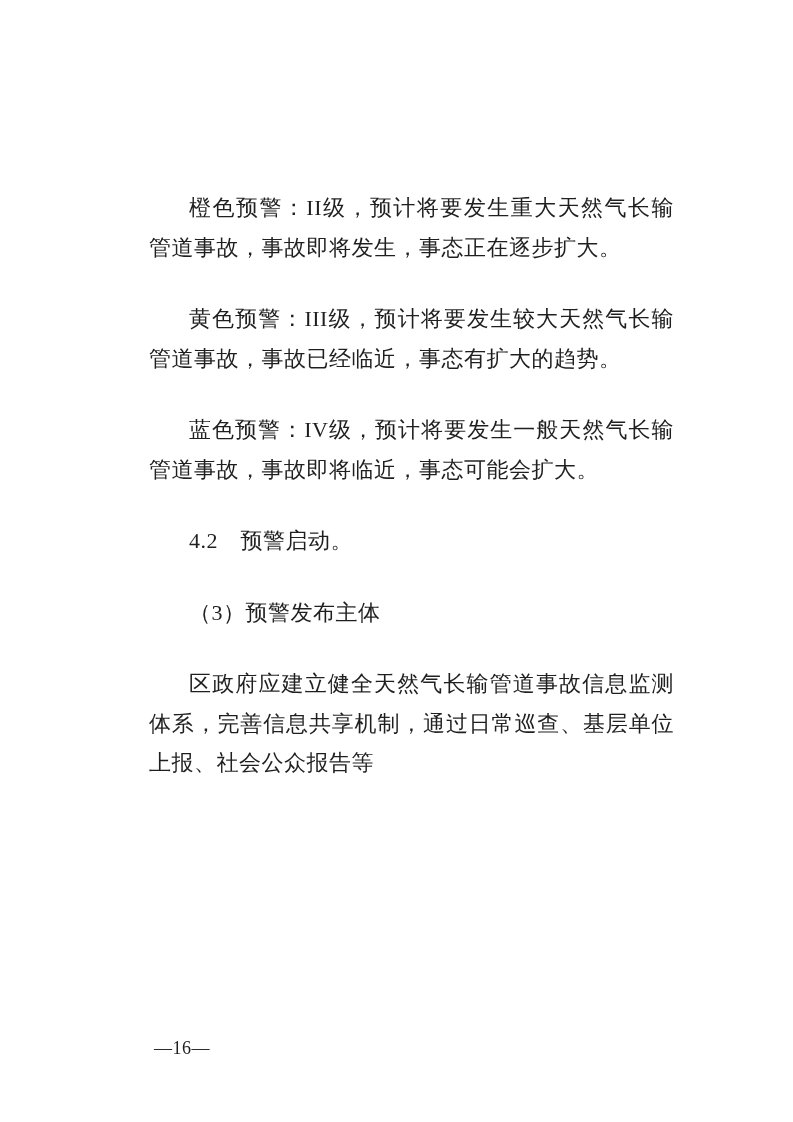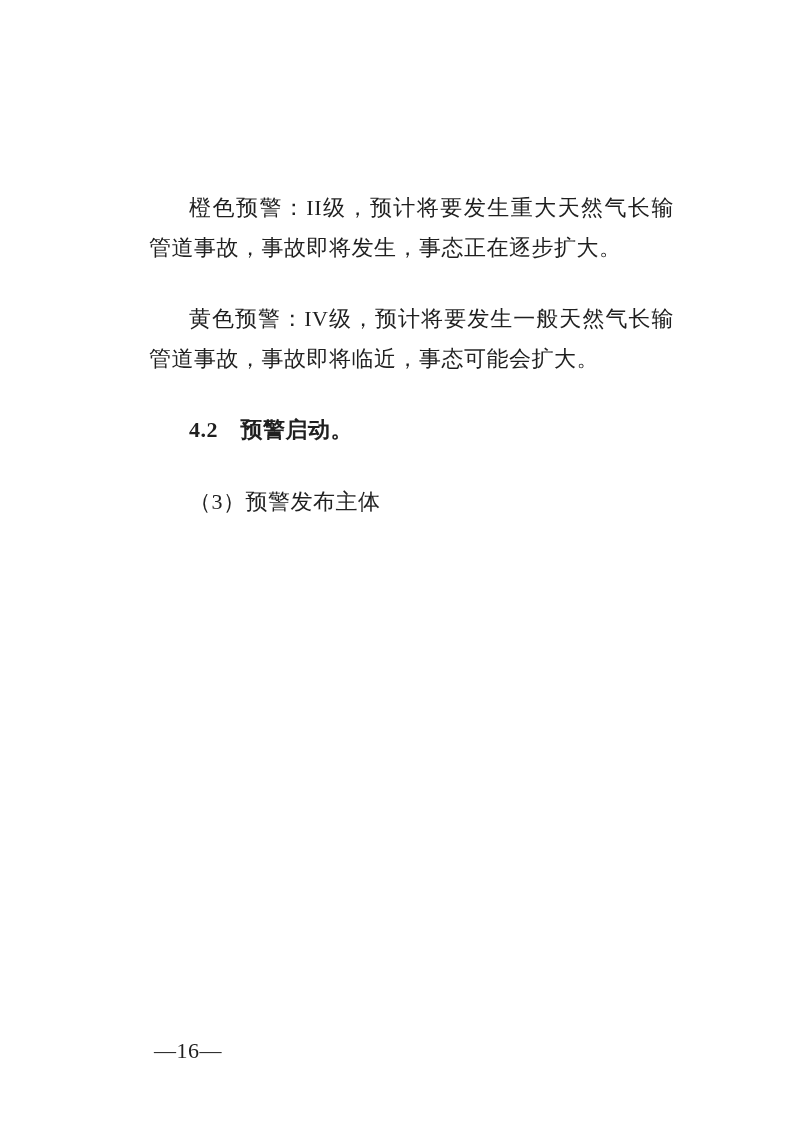--- a/index.html
+++ b/index.html
@@ -32,35 +32,37 @@
     line-height: 39.5px;
     text-indent: 40px;
     text-align: justify;
     text-justify: inter-character;
     text-align-last: left;
     letter-spacing: 0.5px;
     color: #1f1f1f;
     word-break: break-all;
   }
   .para.heading {
-    font-weight: 700;
+    font-weight: 400;
   }
   .footer {
     position: absolute;
     left: 122px;
     top: 1006px;
-    font-size: 22px;
+    font-size: 18px;
     letter-spacing: 0.5px;
     color: #1f1f1f;
   }
 </style>
 </head>
 <body>
 
 <div class="page">
   <div class="content">
     <p class="para">橙色预警：II级，预计将要发生重大天然气长输管道事故，事故即将发生，事态正在逐步扩大。</p>
-    <p class="para">黄色预警：IV级，预计将要发生一般天然气长输管道事故，事故即将临近，事态可能会扩大。</p>
+    <p class="para">黄色预警：III级，预计将要发生较大天然气长输管道事故，事故已经临近，事态有扩大的趋势。</p>
+    <p class="para">蓝色预警：IV级，预计将要发生一般天然气长输管道事故，事故即将临近，事态可能会扩大。</p>
     <p class="para heading">4.2 预警启动。</p>
     <p class="para">（3）预警发布主体</p>
+    <p class="para">区政府应建立健全天然气长输管道事故信息监测体系，完善信息共享机制，通过日常巡查、基层单位上报、社会公众报告等</p>
   </div>
   <div class="footer">—16—</div>
 </div>
 
 </body></html>

